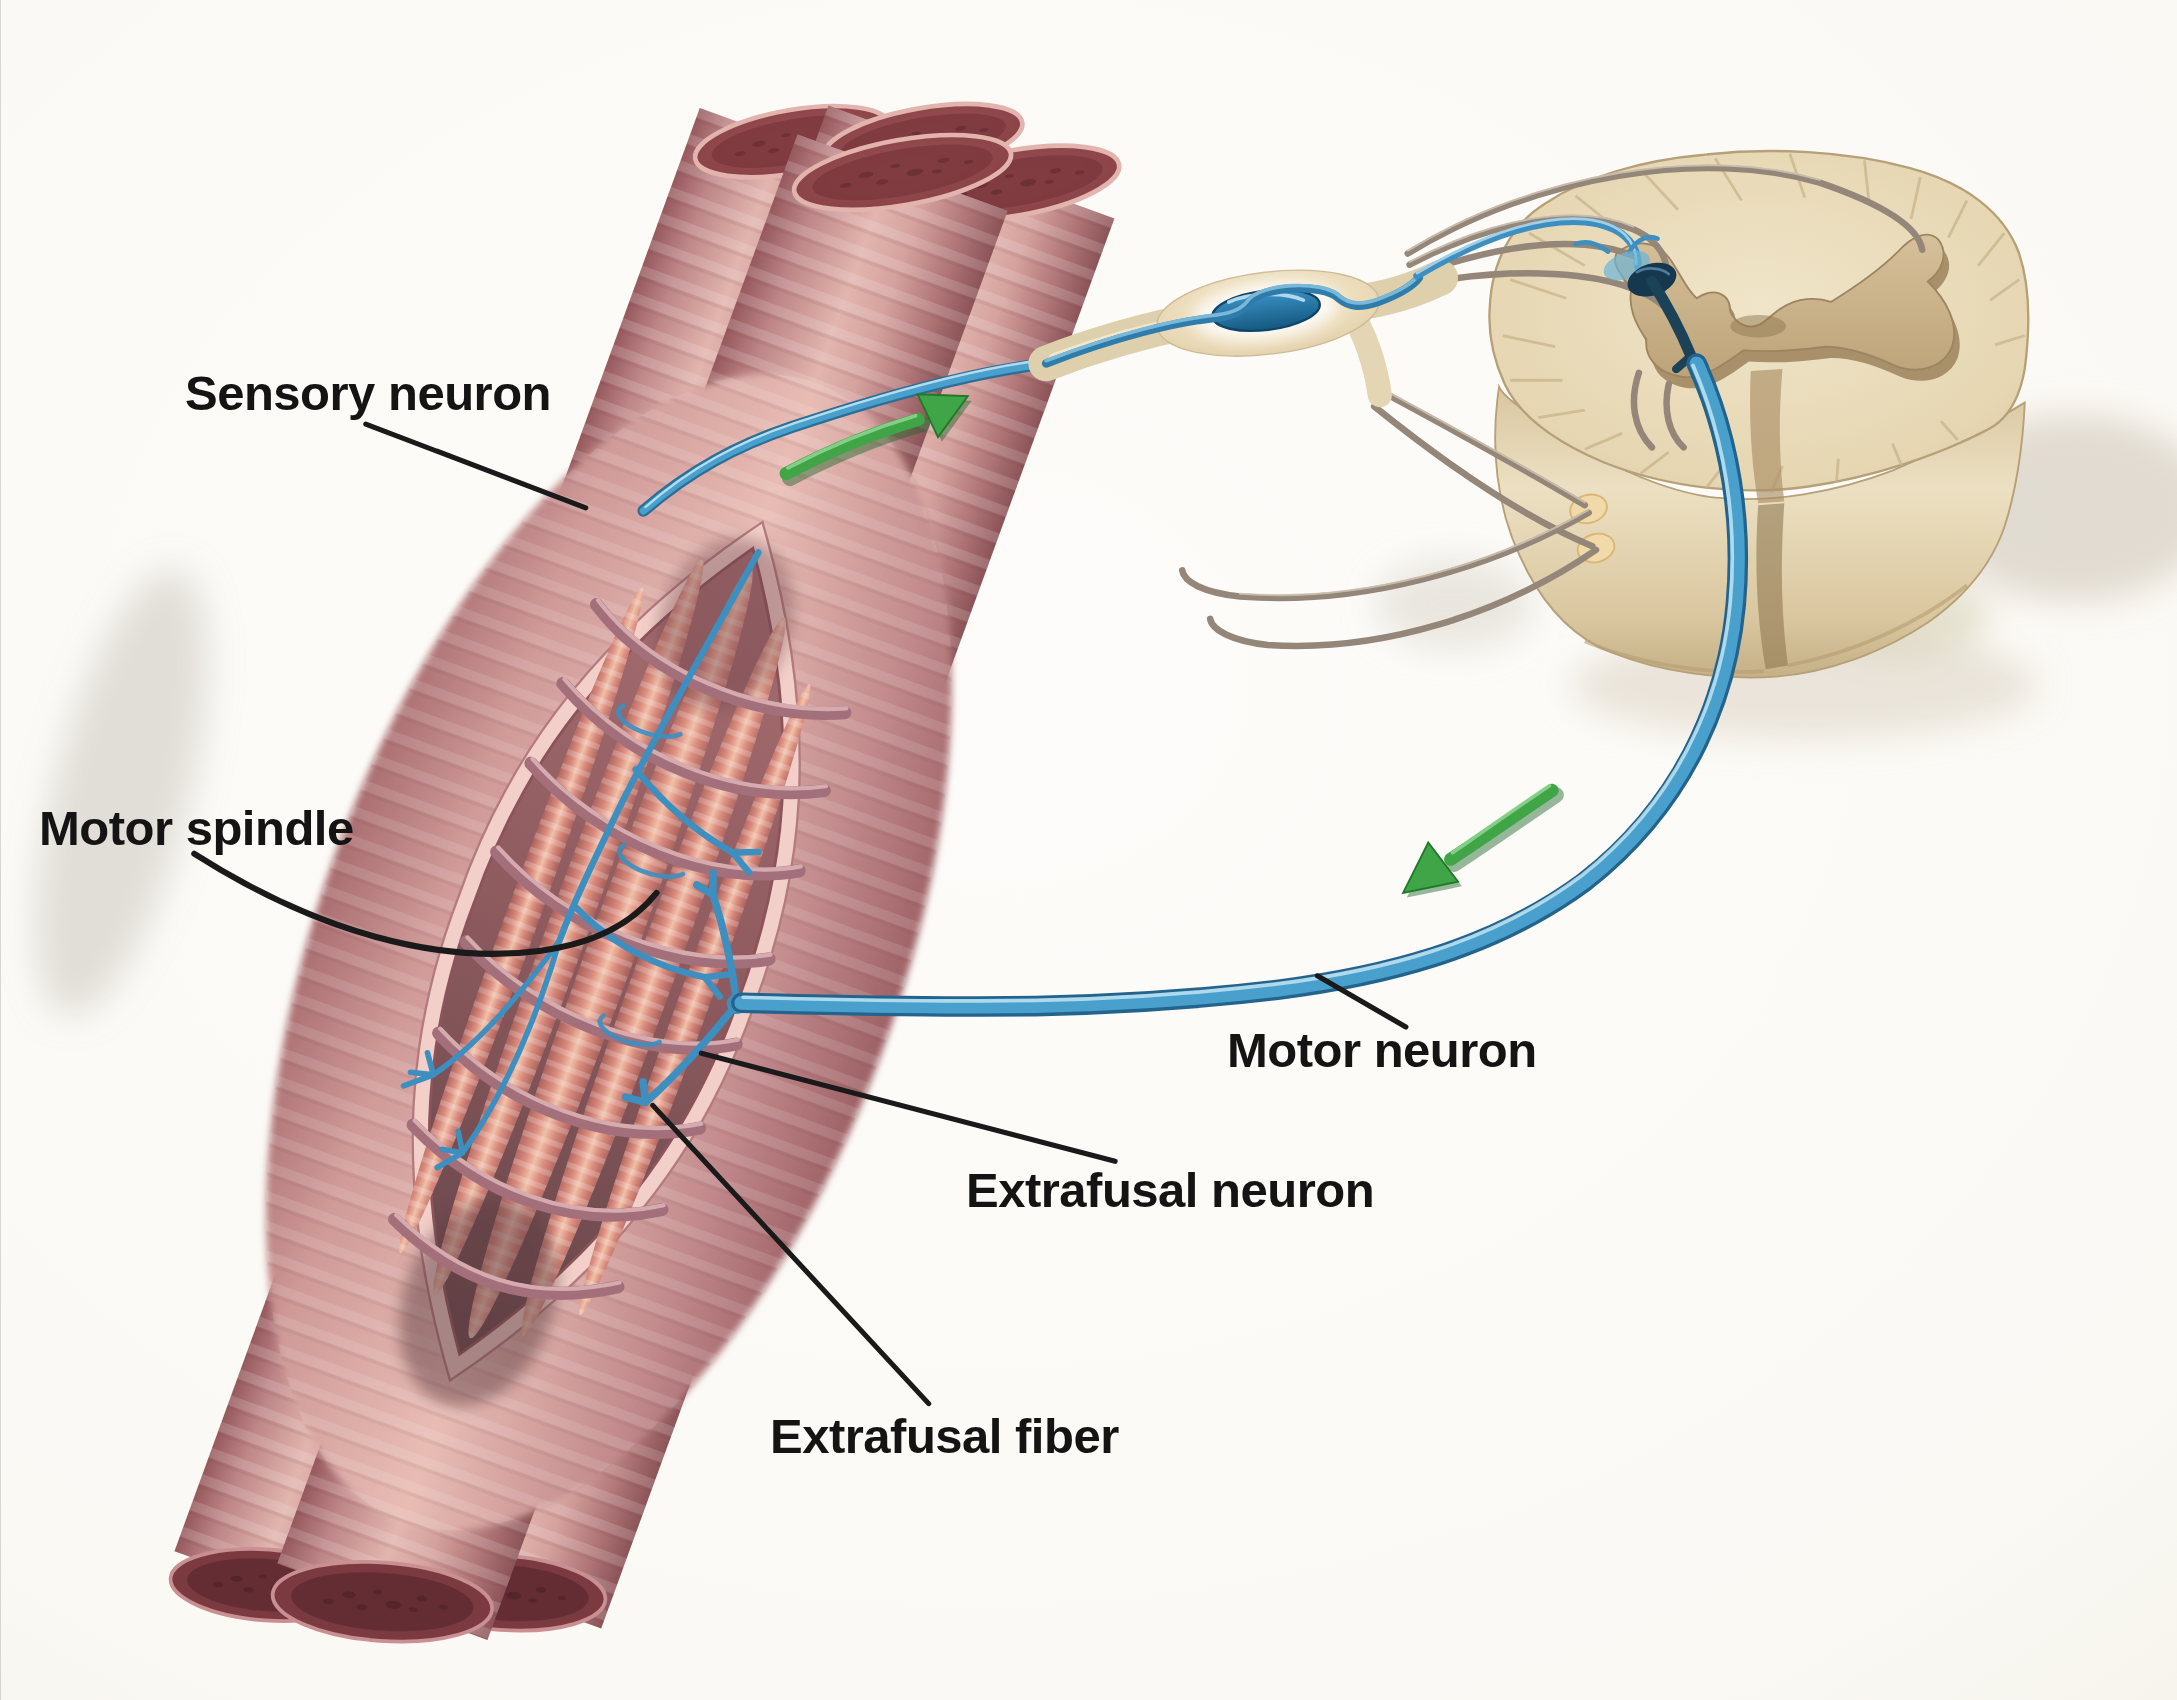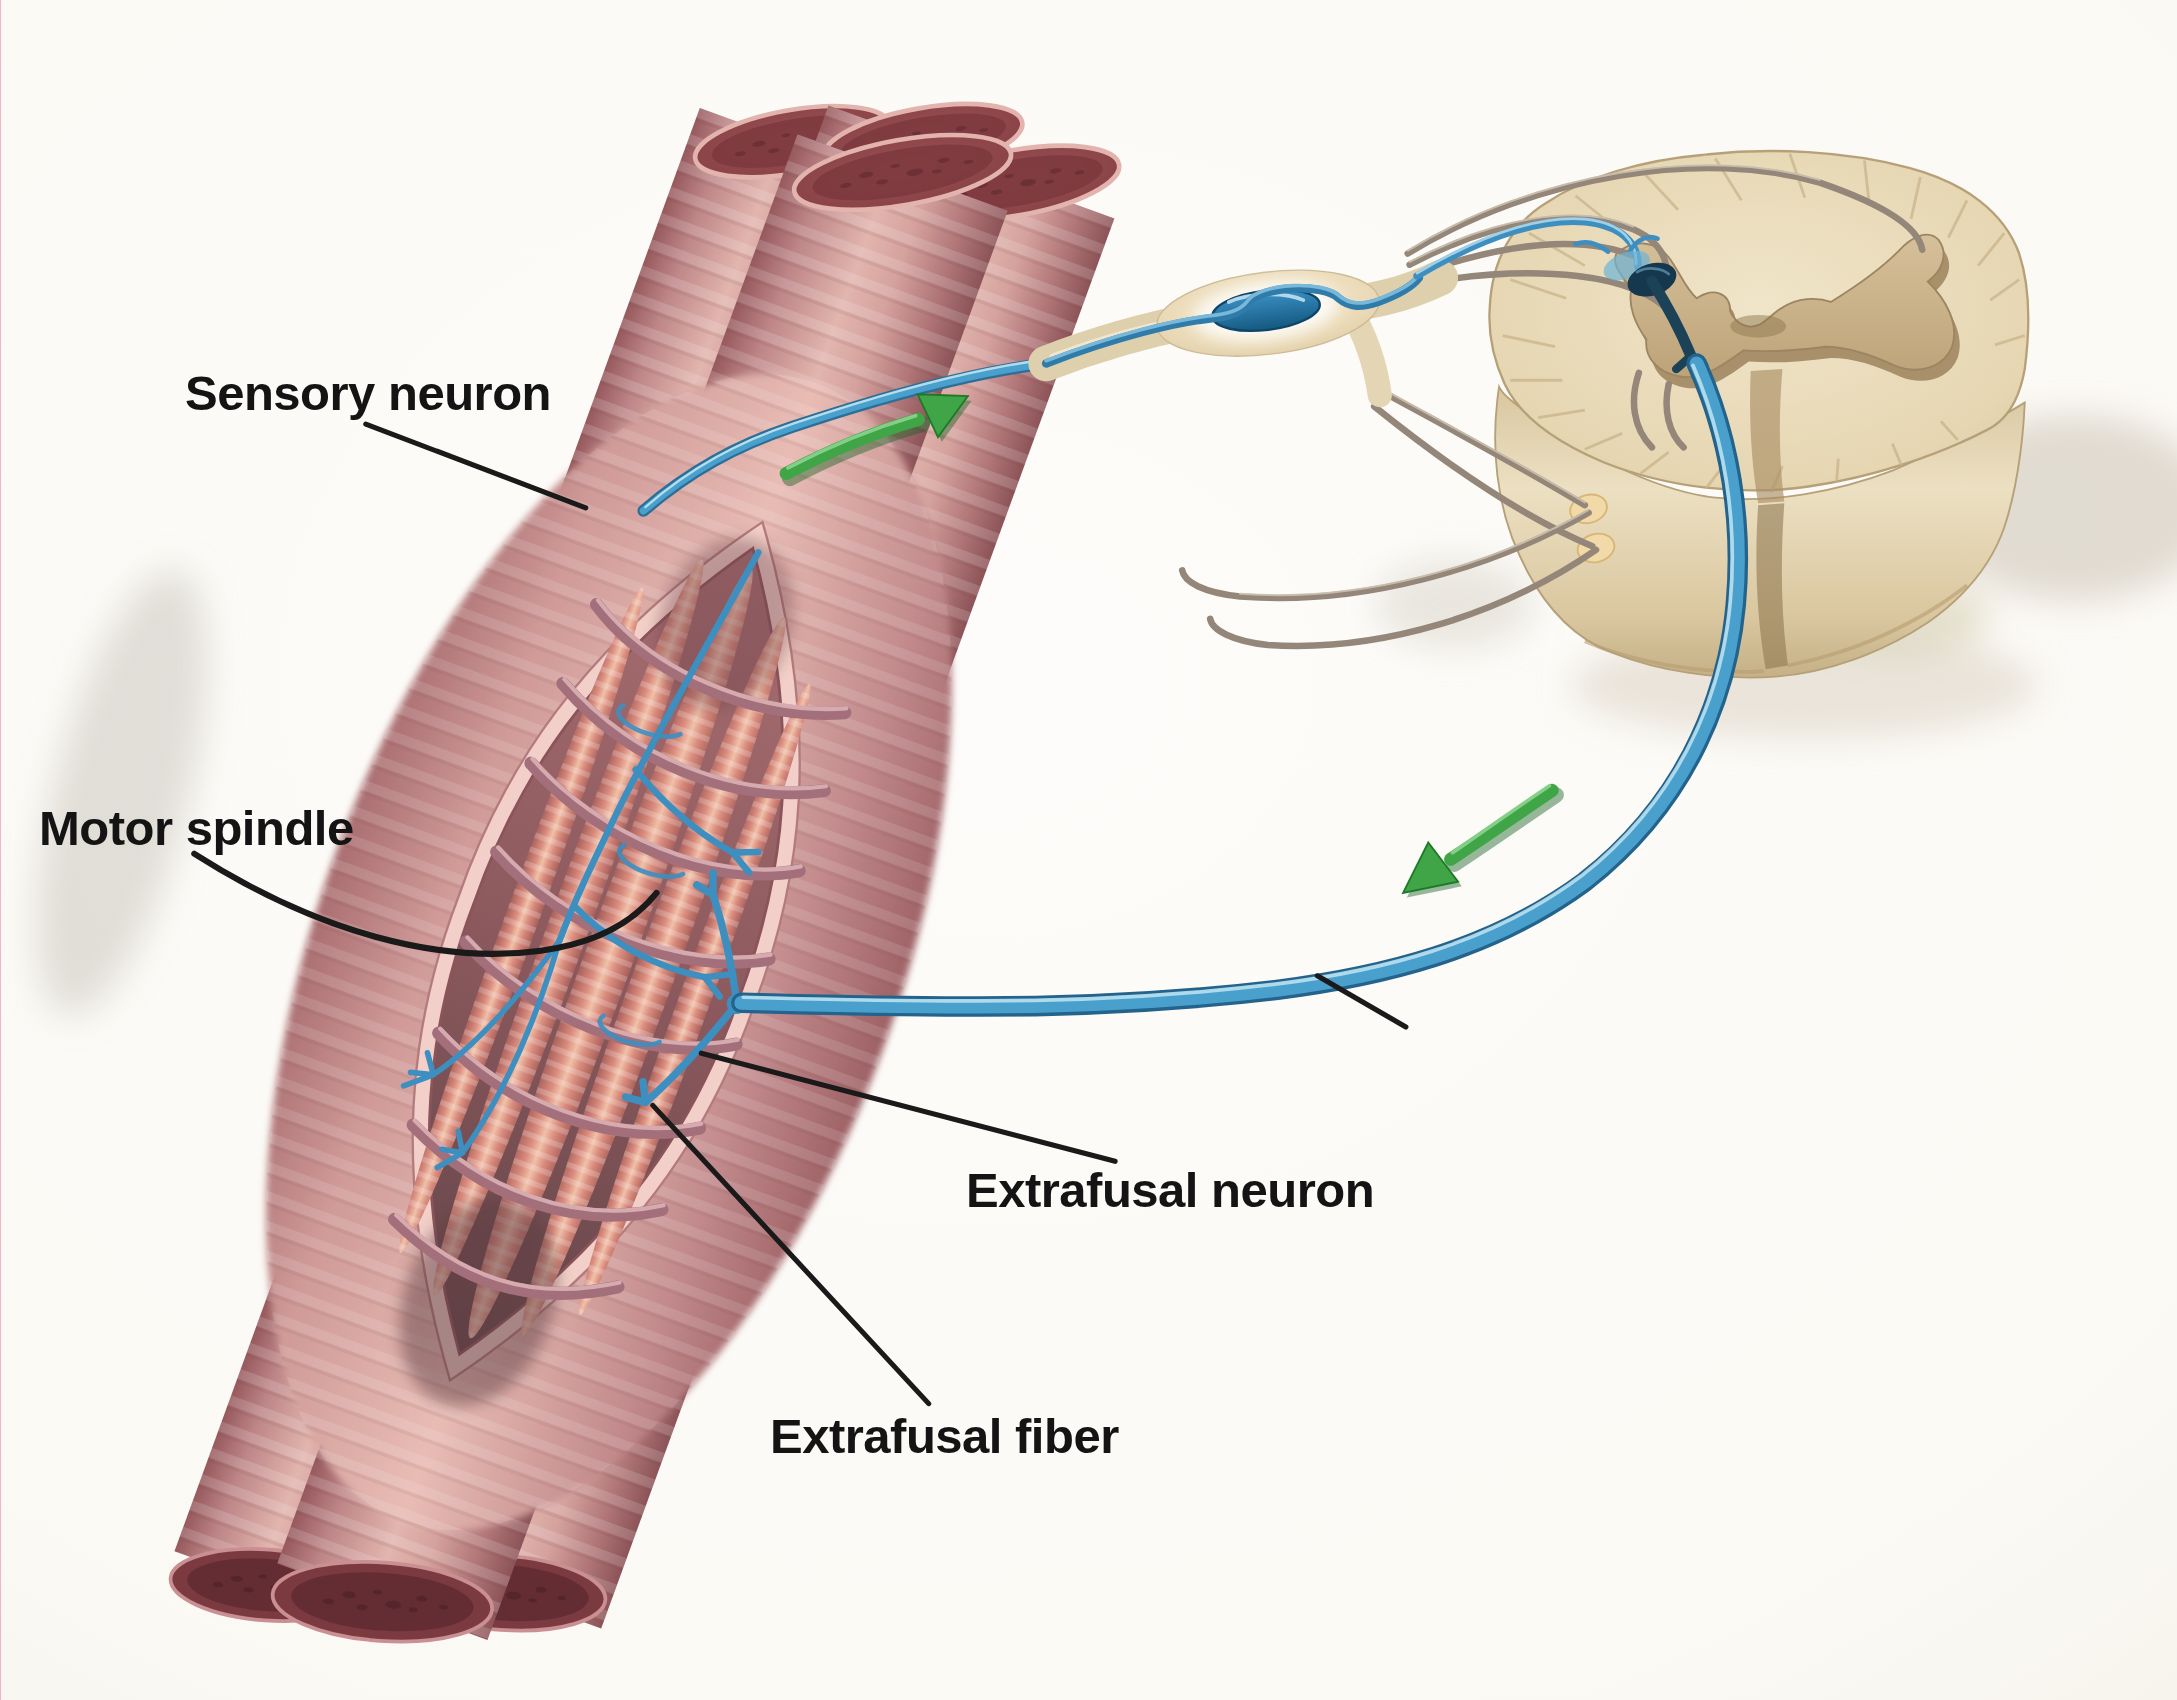--- a/index.html
+++ b/index.html
@@ -1,17 +1,17 @@
 <!DOCTYPE html>
 <html style="font-size:15px"><head>
 <meta charset="utf-8">
 <style>
   html,body{margin:0;padding:0;background:#ece9e2;}
   .scene{position:relative;width:2178px;height:1700px;overflow:hidden;
-         font-family:"Liberation Sans",sans-serif;background:#ec4899;}
+         font-family:"Liberation Sans",sans-serif;background:#a3a3a3;}
   .scene svg{position:absolute;left:0;top:0;}
   .lbl{position:absolute;font-weight:700;font-size:49px;color:#141414;
        letter-spacing:-0.5px;white-space:nowrap;}
 </style>
 </head>
 <body>
 
 <div class="scene">
 <svg width="2178" height="1700" viewBox="0 0 2336 1824">
 <defs>
@@ -386,16 +386,17 @@
   <path d="M 392,455 L 628,545"></path>
   <path stroke-width="6.5" d="M 208,916 C 340,1000 470,1035 580,1020 C 640,1012 680,988 704,958"></path>
   <path d="M 1508,1102 L 1413,1047"></path>
   <path d="M 1196,1246 L 752,1130"></path>
   <path d="M 996,1506 L 700,1186"></path>
 </g>
 </svg>
 
 <div class="lbl" style="left:185px;top:365px">Sensory neuron</div>
 <div class="lbl" style="left:39px;top:800px">Motor spindle</div>
+<div class="lbl" style="left:1227px;top:1022px">Motor neuron</div>
 <div class="lbl" style="left:966px;top:1162px">Extrafusal neuron</div>
 <div class="lbl" style="left:770px;top:1408px">Extrafusal fiber</div>
 </div>
 
 
 </body></html>

